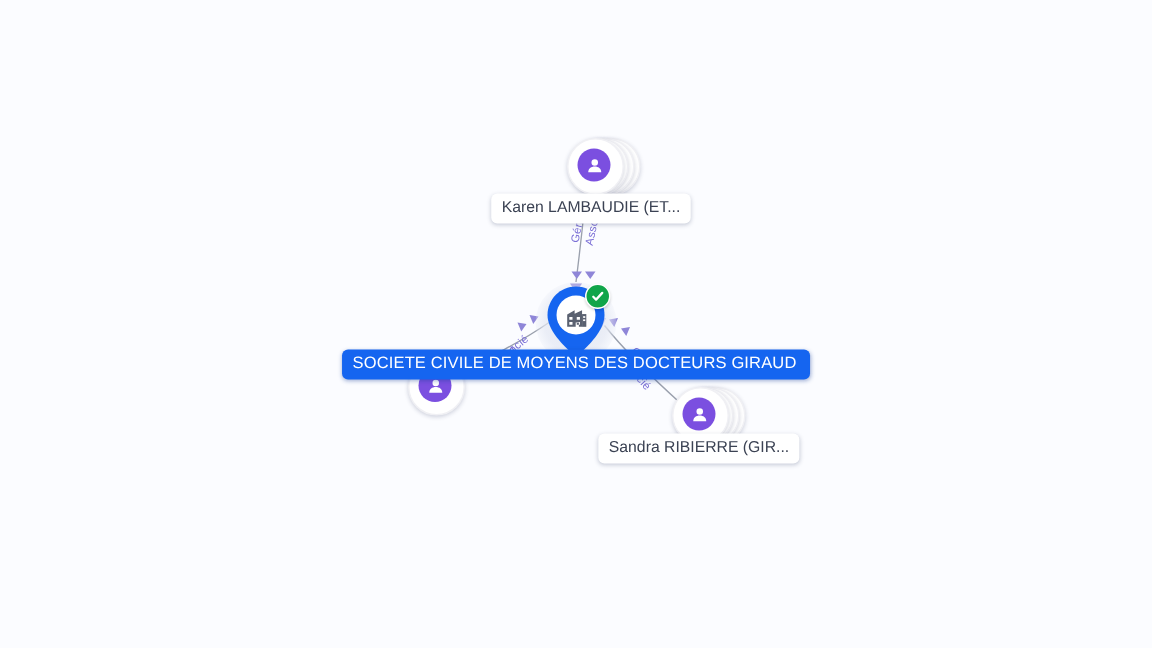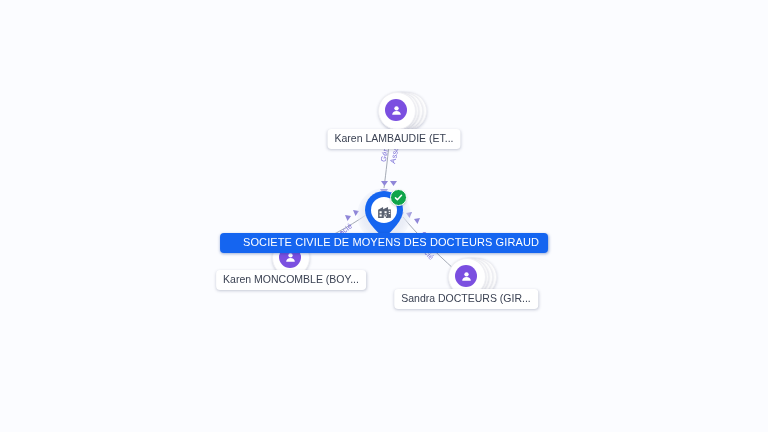--- a/index.html
+++ b/index.html
@@ -120,21 +120,21 @@
     border-radius: 4px;
     white-space: nowrap;
     box-shadow: 0 1px 3px rgba(40,50,90,0.25);
     transform: translateX(-50%);
   }
   .node-label.company {
     background: #1565f0;
     color: #ffffff;
     font-size: 11px;
     letter-spacing: 0.1px;
-    padding: 3px 9px 4px 23px;
+    padding: 3px 9px 4px 7px;
     border-radius: 4px;
     box-shadow: 0 1px 3px rgba(20,60,150,0.4);
     z-index: 8;
   }
 
   
   .edge-label {
     position: absolute;
     color: #7b6fd6;
     font-size: 7.5px;
@@ -198,37 +198,36 @@
     <div class="avatar-stack">
       <div class="stack-card c0"></div>
       <div class="avatar-disc">
         <svg width="13" height="13" viewBox="0 0 24 24" fill="#ffffff">
           <circle cx="12" cy="8" r="4"></circle>
           <path d="M4 20c0-4.4 3.6-7 8-7s8 2.6 8 7z"></path>
         </svg>
       </div>
     </div>
   </div>
-  <div class="node-label" style="left:291px; top:270px;">Karen MONCOMBLE (BOY...</div>
 
   <div class="node" style="left:466px; top:276px;">
     <div class="avatar-stack">
       <div class="stack-card c3"></div>
       <div class="stack-card c2"></div>
       <div class="stack-card c1"></div>
       <div class="stack-card c0"></div>
       <div class="avatar-disc">
         <svg width="13" height="13" viewBox="0 0 24 24" fill="#ffffff">
           <circle cx="12" cy="8" r="4"></circle>
           <path d="M4 20c0-4.4 3.6-7 8-7s8 2.6 8 7z"></path>
         </svg>
       </div>
     </div>
   </div>
-  <div class="node-label" style="left:466px; top:289px;">Sandra DOCTEURS (GIR...</div>
+  <div class="node-label" style="left:466px; top:289px;">Sandra RIBIERRE (GIR...</div>
 
   <div class="node" style="left:384px; top:214px;">
     <div class="pin-halo"></div>
     <div class="pin-wrap">
       <svg width="42" height="50" viewBox="0 0 42 50">
         <path d="M21 1 C10.5 1 2 9.5 2 20 C2 30 12 40 21 48 C30 40 40 30 40 20 C40 9.5 31.5 1 21 1 Z" fill="#1565f0"></path>
         <circle cx="21" cy="20" r="13" fill="#ffffff"></circle>
       </svg>
       <div class="pin-building">
         <svg width="17" height="17" viewBox="0 0 24 24" fill="#5a6170">

